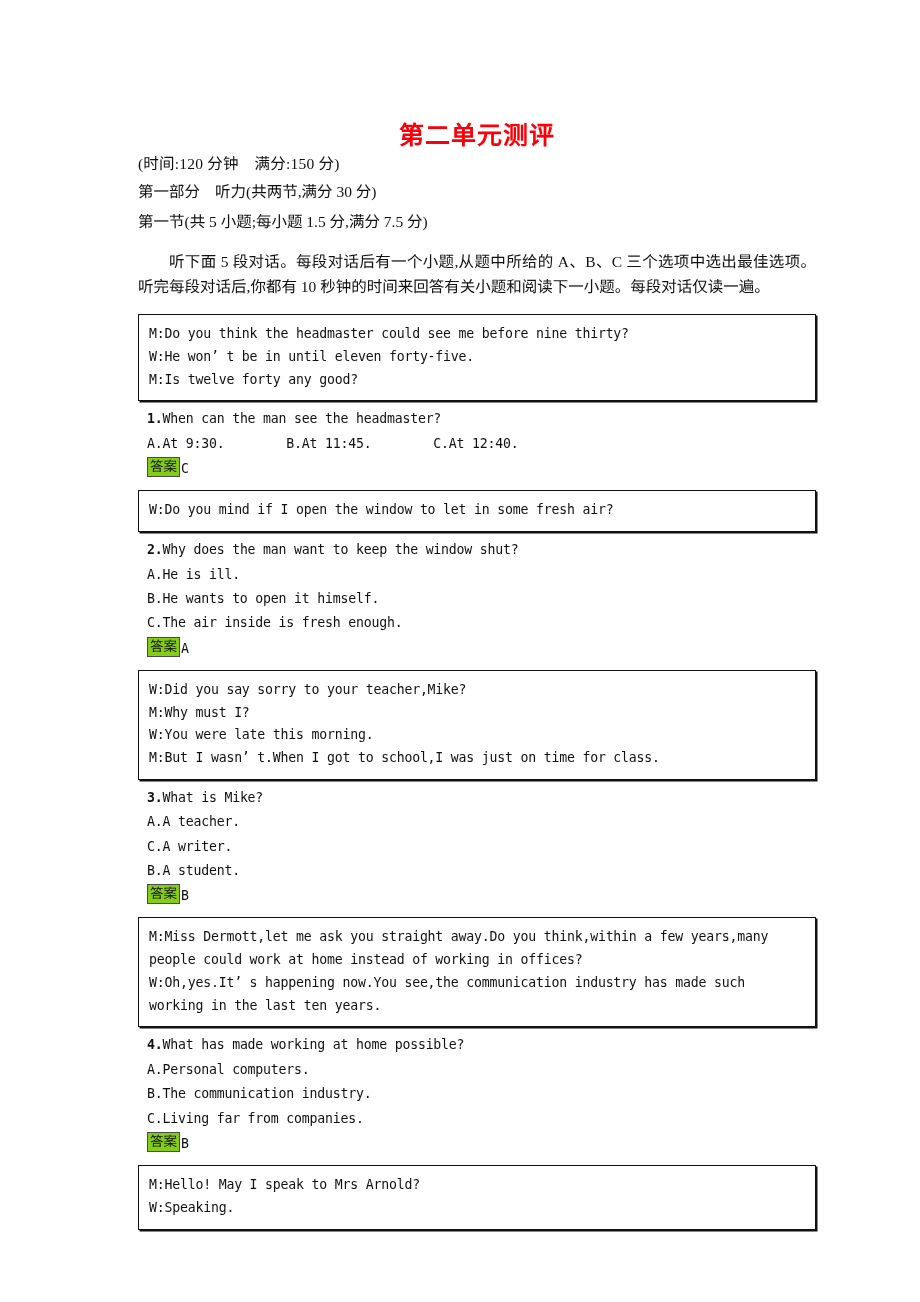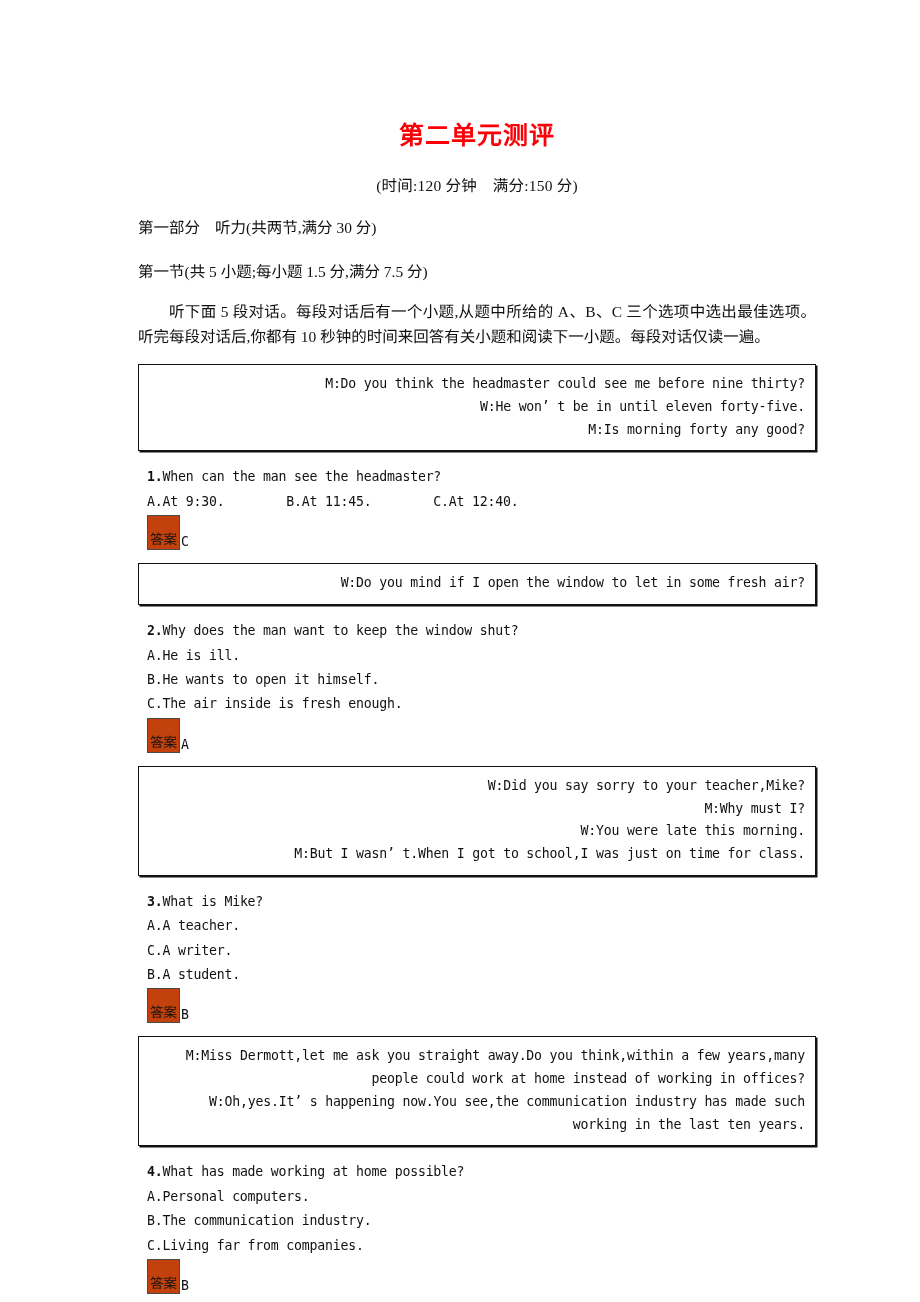--- a/index.html
+++ b/index.html
@@ -40,32 +40,31 @@
     font-size: 25px;
     letter-spacing: 1px;
     text-align: center;
     margin: 0;
     padding-top: 122px;
     line-height: 1.15;
   }
 
   
   .exam-meta {
-    text-align: center;
+    text-align: left;
     font-size: 15.5px;
-    margin-top: 22px;
     letter-spacing: 0.2px;
     color: #111;
   }
   .exam-meta .gap { display: inline-block; width: 16px; }
 
   
   .section-line {
     font-size: 15.5px;
-    margin-top: 23px;
+    margin-top: 9px;
     line-height: 1.35;
     color: #111;
     white-space: nowrap;
   }
   .section-line .sp { display: inline-block; width: 15px; }
 
   
   .instructions {
     font-size: 15.5px;
     line-height: 1.62;
@@ -73,36 +72,35 @@
     text-indent: 2em;
     text-align: justify;
     text-justify: inter-ideograph;
     color: #111;
   }
 
   
   .dialogue-box {
     border: 1.6px solid #111;
     box-shadow: 1.5px 1.5px 0 #111;
-    padding: 8px 10px 9px 26px;
+    padding: 8px 10px 9px 10px;
     margin-top: 13px;
     background: #fff;
-    text-align: right;
   }
   .dialogue-line {
     font-family: "DejaVu Sans Mono", "Liberation Mono", monospace;
     font-size: 13.2px;
     line-height: 1.72;
     letter-spacing: -0.2px;
     color: #111;
     white-space: normal;
   }
 
   
-  .question-block { margin-top: 14px; }
+  .question-block { margin-top: 6px; }
   .question-stem {
     font-family: "DejaVu Sans Mono", "Liberation Mono", monospace;
     font-size: 13.2px;
     line-height: 1.85;
     letter-spacing: -0.2px;
     color: #111;
     padding-left: 9px;
   }
   .question-stem .qnum { font-weight: bold; }
   .option {
@@ -126,26 +124,26 @@
   
   .answer-row {
     padding-left: 9px;
     margin-top: 1px;
     line-height: 1.15;
     display: flex;
     align-items: flex-end;
   }
   .answer-badge {
     display: inline-block;
-    background: #c2410c;
+    background: #84cc16;
     border: 1px solid #4a4a4a;
     font-family: "DejaVu Sans", "Liberation Sans", sans-serif;
     font-size: 13.5px;
     line-height: 1.12;
-    padding: 16px 2px 2px 2px;
+    padding: 1px 2px 2px 2px;
     color: #111;
     letter-spacing: 0px;
   }
   .answer-letter {
     font-family: "DejaVu Sans Mono", "Liberation Mono", monospace;
     font-size: 13.2px;
     color: #111;
     padding-left: 1px;
     line-height: 1.3;
   }
@@ -166,21 +164,21 @@
       <span>第一部分</span><span class="sp"></span><span>听力(共两节,满分 30 分)</span>
     </div>
 
     <div class="section-line">第一节(共 5 小题;每小题 1.5 分,满分 7.5 分)</div>
 
     <p class="instructions">听下面 5 段对话。每段对话后有一个小题,从题中所给的 A、B、C 三个选项中选出最佳选项。听完每段对话后,你都有 10 秒钟的时间来回答有关小题和阅读下一小题。每段对话仅读一遍。</p>
 
     <div class="dialogue-box">
       <div class="dialogue-line">M:Do you think the headmaster could see me before nine thirty?</div>
       <div class="dialogue-line">W:He won’ t be in until eleven forty-five.</div>
-      <div class="dialogue-line">M:Is morning forty any good?</div>
+      <div class="dialogue-line">M:Is twelve forty any good?</div>
     </div>
     <div class="question-block">
       <div class="question-stem"><span class="qnum">1.</span><span>When can the man see the headmaster?</span></div>
       <div class="options-inline">A.At 9:30.        B.At 11:45.        C.At 12:40.</div>
       <div class="answer-row">
         <span class="answer-badge">答案</span>
           <span class="answer-letter">C</span>
       </div>
     </div>
 

